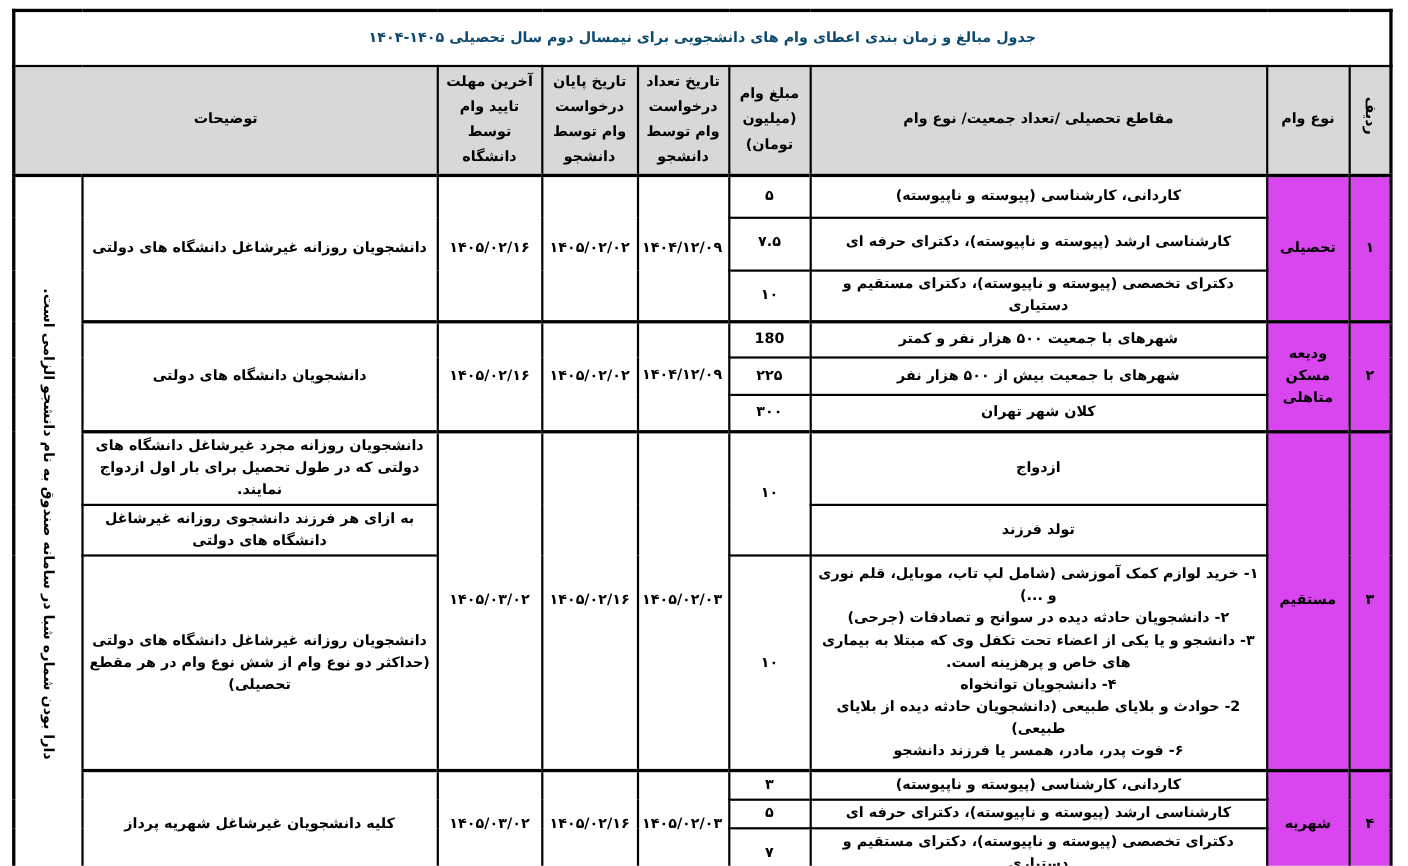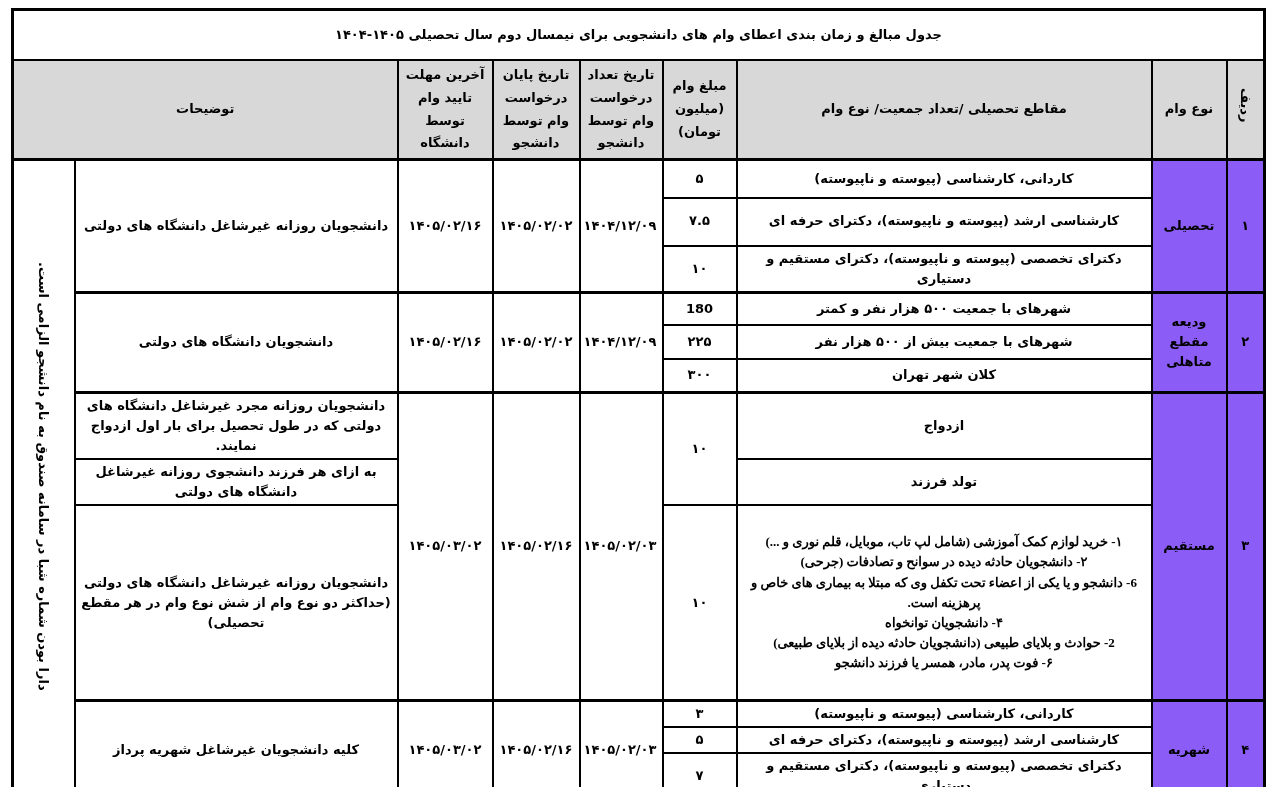--- a/index.html
+++ b/index.html
@@ -21,44 +21,44 @@
     border:2px solid #000;
     text-align:center;
     vertical-align:middle;
     padding:2px 5px;
     font-size:13px;
     line-height:1.55;
     overflow:hidden;
   }
   tr.gtop td{border-top:3px solid #000;}
   td.title-cell{
-    color:#000000;
+    color:#0c4a6e;
     font-size:17.5px;
     height:44px;
     border-bottom:3px solid #000;
     letter-spacing:0;
   }
   tr.header-row td{
     background:#d8d8d8;
     height:93px;
     font-size:13px;
     line-height:1.75;
     padding:2px 4px;
   }
-  td.gray{background:#8b5cf6;}
+  td.gray{background:#d946ef;}
   .vtext{
     writing-mode:vertical-rl;
     display:inline-block;
     white-space:nowrap;
     line-height:1;
   }
   td.sidenote-cell{background:#ffffff;padding:0;}
   td.sidenote-cell .vtext{font-size:13px;}
   td.lvl{text-align:right;padding-right:14px;}
-  td.biglist{text-align:right;padding:4px 12px;line-height:2.0;font-size:13px;vertical-align:middle;font-family:Liberation Serif, serif;}
+  td.biglist{text-align:right;padding:4px 12px;line-height:2.0;font-size:13px;vertical-align:middle;}
   td.note-cell{line-height:1.9;padding:2px 8px;}
 </style>
 </head>
 <body>
 
 <div class="sheet">
   <table class="loan-table">
     <colgroup>
       <col style="width:38px">
         <col style="width:75px">
@@ -102,21 +102,21 @@
       <td class="lvl">کارشناسی ارشد (پیوسته و ناپیوسته)، دکترای حرفه ای</td>
       <td>۷.۵</td>
     </tr>
     <tr style="height:46px">
       <td class="lvl">دکترای تخصصی (پیوسته و ناپیوسته)، دکترای مستقیم و دستیاری</td>
       <td>۱۰</td>
     </tr>
 
     <tr class="gtop" style="height:33px">
       <td rowspan="3" class="gray">۲</td>
-      <td rowspan="3" class="gray">ودیعه مقطع متاهلی</td>
+      <td rowspan="3" class="gray">ودیعه مسکن متاهلی</td>
       <td class="lvl">شهرهای با جمعیت ۵۰۰ هزار نفر و کمتر</td>
       <td>180</td>
       <td rowspan="3">۱۴۰۴/۱۲/۰۹</td>
       <td rowspan="3">۱۴۰۵/۰۲/۰۲</td>
       <td rowspan="3">۱۴۰۵/۰۲/۱۶</td>
       <td rowspan="3" class="note-cell">دانشجویان دانشگاه های دولتی</td>
     </tr>
     <tr style="height:34px">
       <td class="lvl">شهرهای با جمعیت بیش از ۵۰۰ هزار نفر</td>
       <td>۲۲۵</td>
@@ -137,21 +137,21 @@
       <td class="note-cell">دانشجویان روزانه مجرد غیرشاغل دانشگاه های دولتی که در طول تحصیل برای بار اول ازدواج نمایند.</td>
     </tr>
     <tr style="height:33px">
       <td class="lvl">تولد فرزند</td>
       <td class="note-cell">به ازای هر فرزند دانشجوی روزانه غیرشاغل دانشگاه های دولتی</td>
     </tr>
     <tr style="height:195px">
       <td class="biglist">
         <div>۱- خرید لوازم کمک آموزشی (شامل لپ تاب، موبایل، قلم نوری و ...)</div>
         <div>۲- دانشجویان حادثه دیده در سوانح و تصادفات (جرحی)</div>
-        <div>6- دانشجو و یا یکی از اعضاء تحت تکفل وی که مبتلا به بیماری های خاص و پرهزینه است.</div>
+        <div>۳- دانشجو و یا یکی از اعضاء تحت تکفل وی که مبتلا به بیماری های خاص و پرهزینه است.</div>
         <div>۴- دانشجویان توانخواه</div>
         <div>2- حوادث و بلایای طبیعی (دانشجویان حادثه دیده از بلایای طبیعی)</div>
         <div>۶- فوت پدر، مادر، همسر یا فرزند دانشجو</div>
       </td>
       <td>۱۰</td>
       <td class="note-cell">دانشجویان روزانه غیرشاغل دانشگاه های دولتی (حداکثر دو نوع وام از شش نوع وام در هر مقطع تحصیلی)</td>
     </tr>
 
     <tr class="gtop" style="height:26px">
       <td rowspan="3" class="gray">۴</td>

